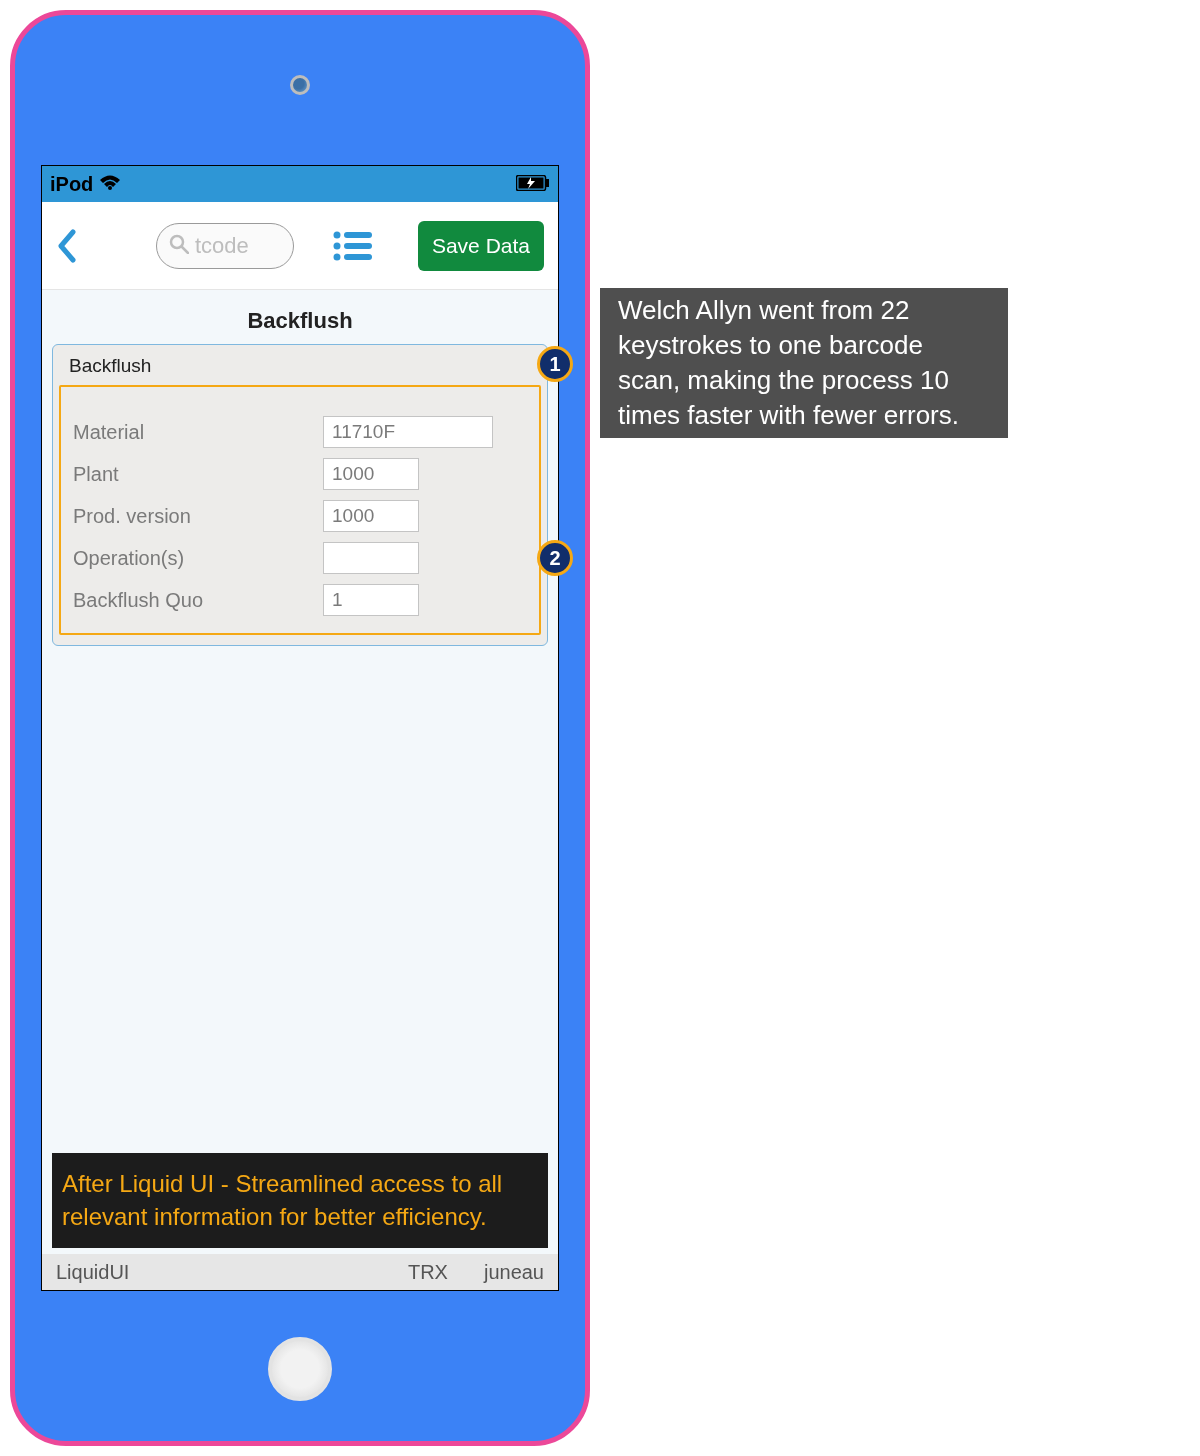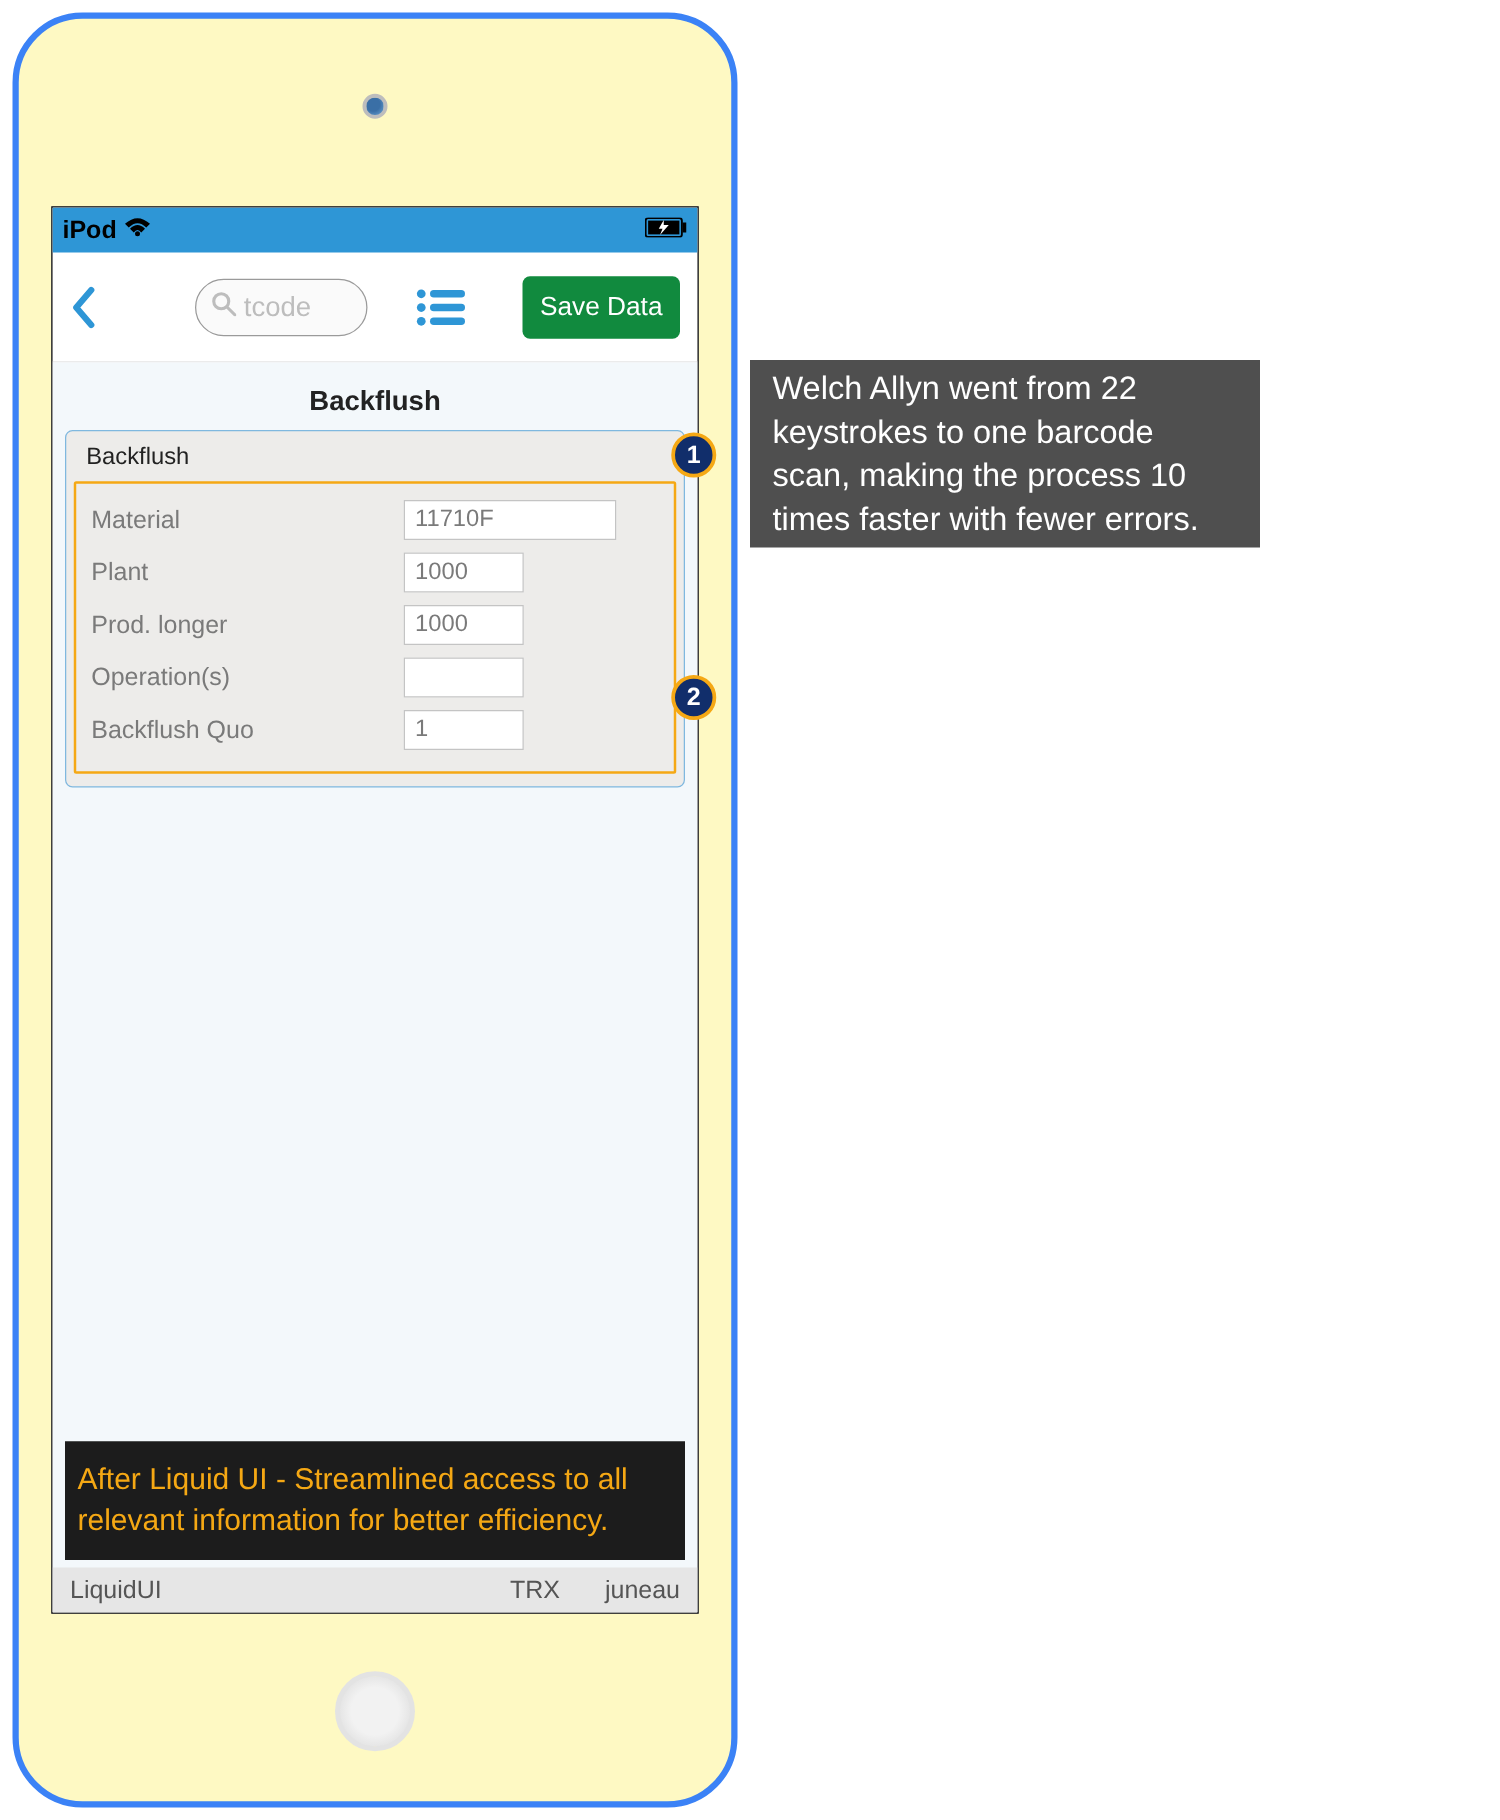--- a/index.html
+++ b/index.html
@@ -9,23 +9,23 @@
     width: 1200px;
     height: 1456px;
     position: relative;
   }
   .device-frame {
     position: absolute;
     left: 10px;
     top: 10px;
     width: 580px;
     height: 1436px;
-    border: 5px solid #3b82f6;
+    border: 5px solid #ec4899;
     border-radius: 56px;
-    background: #fef9c3;
+    background: #3b82f6;
   }
   .camera {
     position: absolute;
     top: 60px;
     left: 50%;
     transform: translateX(-50%);
     width: 20px;
     height: 20px;
     border-radius: 50%;
     border: 3px solid #bdbdbd;
@@ -147,21 +147,21 @@
     position: relative;
   }
   .panel-legend {
     font-size: 19px;
     color: #222;
     padding: 4px 6px 8px 10px;
   }
   .fields-box {
     border: 2px solid #f5a814;
     border-radius: 2px;
-    padding: 8px 12px 12px 12px;
+    padding: 24px 12px 12px 12px;
     position: relative;
   }
   .field-row {
     display: flex;
     align-items: center;
     height: 42px;
   }
   .field-label {
     flex: 0 0 250px;
     font-size: 20px;
@@ -307,21 +307,21 @@
             <div class="field-label">Material</div>
             <input class="field-input w170" value="11710F" style="">
           </div>
 
           <div class="field-row">
             <div class="field-label">Plant</div>
             <input class="field-input w96" value="1000" style="">
           </div>
 
           <div class="field-row">
-            <div class="field-label">Prod. longer</div>
+            <div class="field-label">Prod. version</div>
             <input class="field-input w96" value="1000" style="">
           </div>
 
           <div class="field-row">
             <div class="field-label">Operation(s)</div>
             <input class="field-input w96" value="" style="">
           </div>
 
           <div class="field-row">
             <div class="field-label">Backflush Quo</div>

